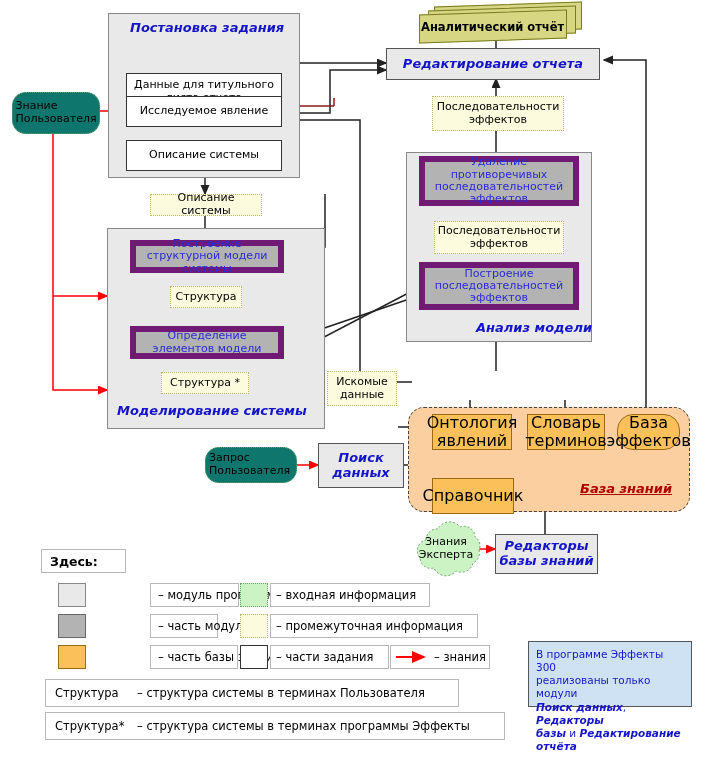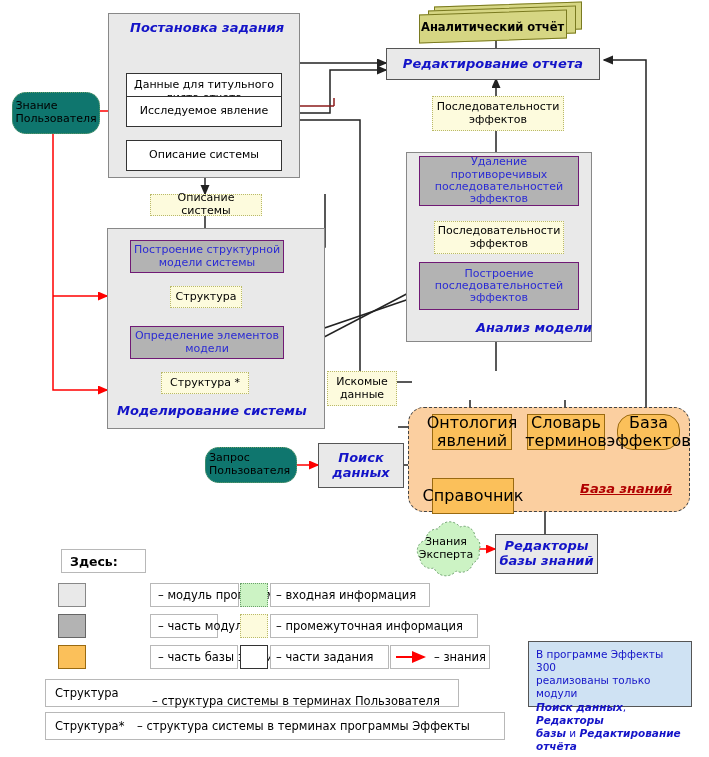--- a/index.html
+++ b/index.html
@@ -9,21 +9,21 @@
   #stage{position:relative;width:709px;height:757px;overflow:hidden;}
 
   .abs{position:absolute;box-sizing:border-box;}
 
   
   .module{background:#e9e9e9;border:1px solid #888;}
   .module-title{position:absolute;color:#1414c8;font-style:italic;
                 font-weight:bold;font-size:13px;white-space:nowrap;}
 
   
-  .part{background:#b3b3b3;border:1px solid #701a75;color:#2b2bd4;
+  .part{background:#b3b3b3;border:6px solid #701a75;color:#2b2bd4;
         display:flex;align-items:center;justify-content:center;
         text-align:center;font-size:11px;line-height:1.12;padding:1px 2px;}
 
   
   .taskbox{background:#ffffff;border:1px solid #333;color:#000;
            display:flex;align-items:center;justify-content:center;
            text-align:center;font-size:11px;line-height:1.15;padding:1px 3px;}
 
   
   .inter{background:#fdfbdd;border:1px dotted #b9b96a;color:#000;
@@ -219,21 +219,21 @@
 
   <svg class="abs" style="left:406px;top:520px;width:80px;height:62px;" viewBox="0 0 80 62">
     <path d="M20,20 a11,11 0 0 1 12,-11 a13,13 0 0 1 22,-2 a11,11 0 0 1 15,10
              a10,10 0 0 1 4,13 a11,11 0 0 1 -6,13 a12,12 0 0 1 -17,8
              a13,13 0 0 1 -22,-3 a11,11 0 0 1 -14,-10 a11,11 0 0 1 6,-18 z" fill="#ccf3c4" stroke="#6aa06a" stroke-width="1" stroke-dasharray="2,2"></path>
   </svg>
   <div class="cloudtext" style="left:406px;top:536px;width:80px;">
     <div style="white-space:pre-line;">Знания Эксперта</div>
   </div>
 
-  <div class="abs legbox" style="left:61px;top:549px;width:85px;height:24px;">
+  <div class="abs legbox" style="left:41px;top:549px;width:85px;height:24px;">
     <span style="font-weight:bold;font-size:12.5px;">Здесь:</span>
   </div>
 
   <div class="abs sw" style="left:58px;top:583px;width:28px;height:24px;background:#e9e9e9;border:1px solid #888;"></div>
   <div class="abs legbox" style="left:150px;top:583px;width:89px;height:24px;"></div>
   <div class="legtext" style="left:158px;top:588px;">– модуль программы</div>
 
   <div class="abs sw" style="left:240px;top:583px;width:28px;height:24px;background:#ccf3c4;border:1px dotted #6aa06a;"></div>
   <div class="abs legbox" style="left:270px;top:583px;width:160px;height:24px;"></div>
   <div class="legtext" style="left:276px;top:588px;">– входная информация</div>
@@ -260,21 +260,21 @@
       <path d="M0,0 L7,3 L0,6 z" fill="#ff0000"></path>
         </marker>
       </defs>
     <path d="M0,7 L28,7" stroke="#ff0000" stroke-width="2" marker-end="url(#ahL)" fill="none"></path>
   </svg>
   <div class="abs legbox" style="left:390px;top:645px;width:100px;height:24px;background:transparent;border:1px solid #b8b8b8;"></div>
   <div class="legtext" style="left:434px;top:650px;">– знания</div>
 
   <div class="abs legbox" style="left:45px;top:679px;width:414px;height:28px;"></div>
   <div class="legtext" style="left:55px;top:686px;">Структура</div>
-  <div class="legtext" style="left:152px;top:686px;margin-top:8px;">–  структура системы в терминах Пользователя</div>
+  <div class="legtext" style="left:137px;top:686px;">–  структура системы в терминах Пользователя</div>
 
   <div class="abs legbox" style="left:45px;top:712px;width:460px;height:28px;"></div>
   <div class="legtext" style="left:55px;top:719px;">Структура*</div>
   <div class="legtext" style="left:137px;top:719px;">–  структура системы в терминах программы Эффекты</div>
 
   <div class="abs notebox" style="left:528px;top:641px;width:164px;height:66px;">
     <span>В программе Эффекты 300</span><br>
     <span>реализованы только модули</span><br>
     <i>Поиск данных</i><span>,  </span><i>Редакторы</i><br>
     <i>базы</i><span> и </span><i>Редактирование</i><br>

